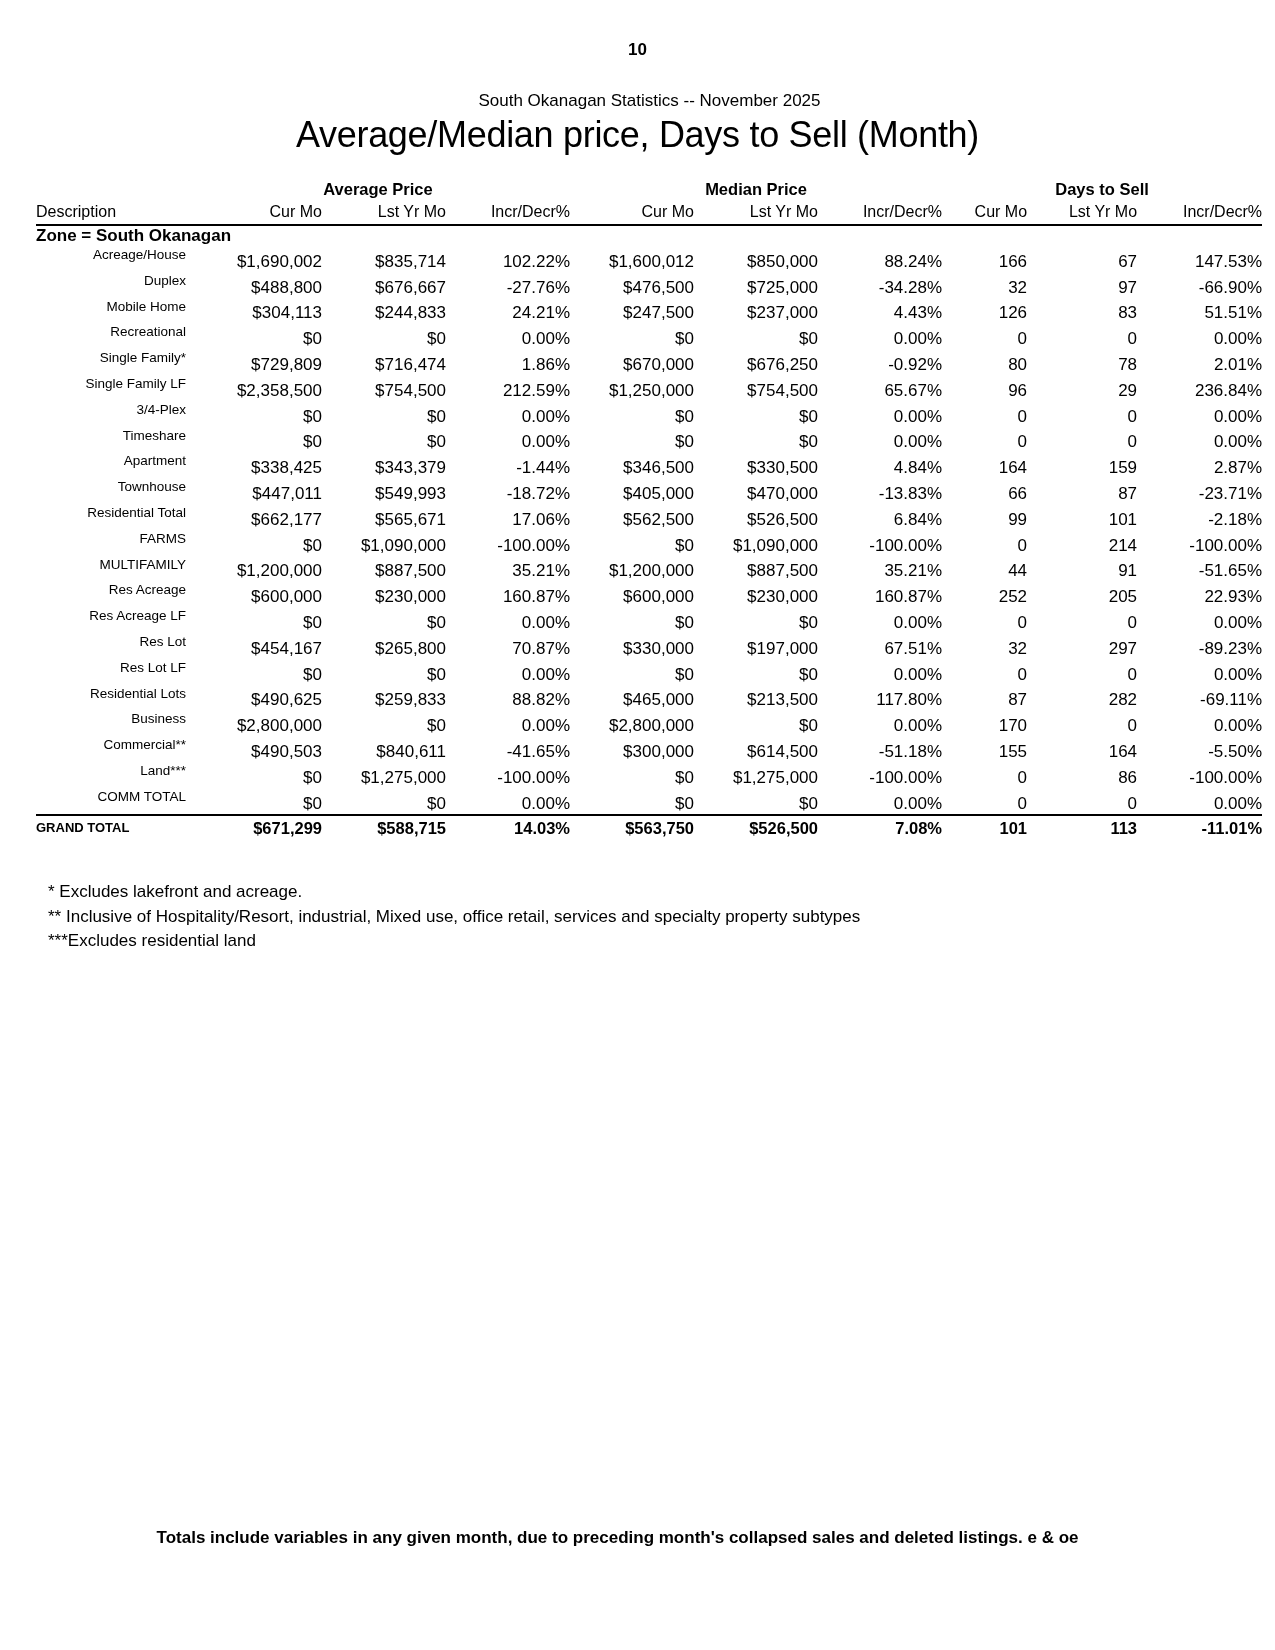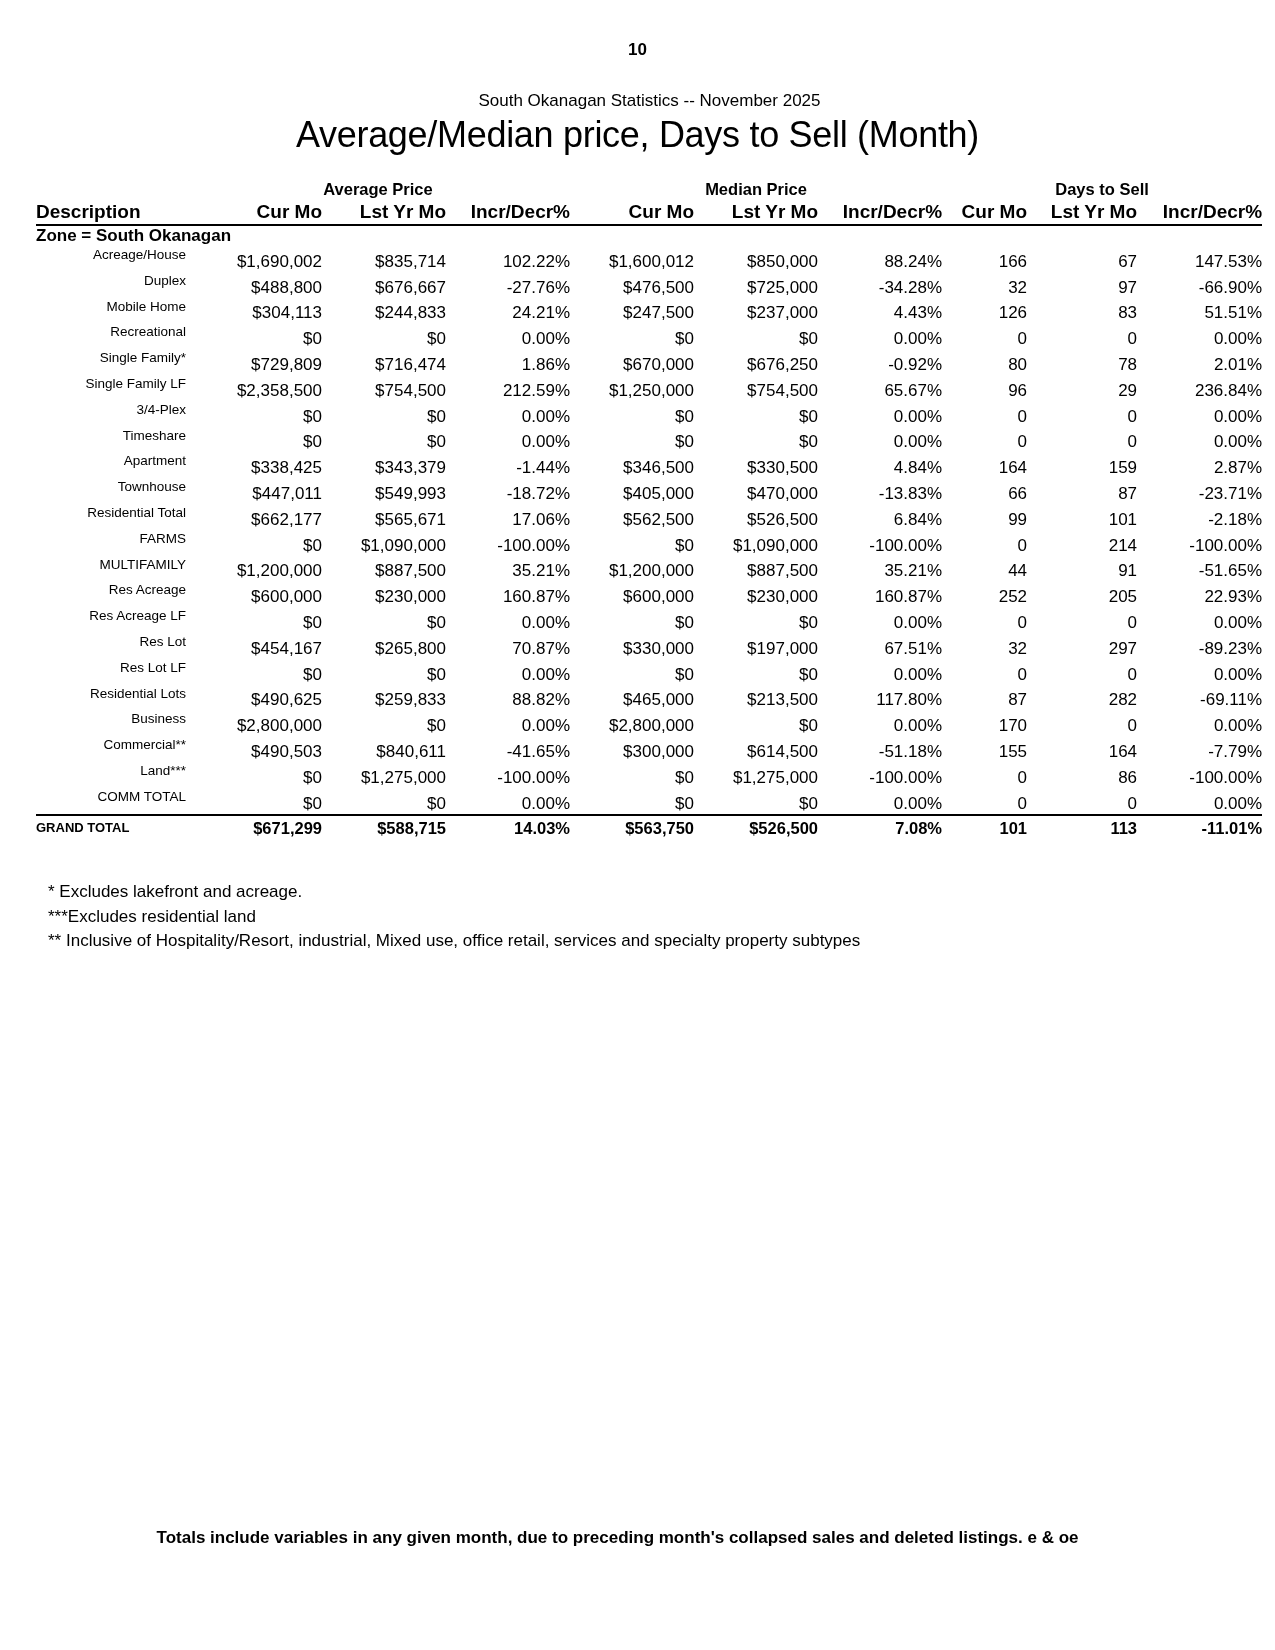--- a/index.html
+++ b/index.html
@@ -32,21 +32,21 @@
   col.c5 { width: 124px; }
   col.c6 { width: 124px; }
   col.c7 { width: 85px; }
   col.c8 { width: 110px; }
   col.c9 { width: 125px; }
   th, td { padding: 0; white-space: nowrap; }
   .group-row th {
     font-size: 16.5px; font-weight: bold; height: 22px; text-align: center;
   }
   .head-row th {
-    font-size: 19px; font-weight: bold; text-align: right; height: 22px;
+    font-size: 16px; font-weight: normal; text-align: right; height: 22px;
     border-bottom: 2px solid #000; line-height: 24px; vertical-align: bottom;
   }
   .head-row th.desc { text-align: left; }
   .zone-row td {
     font-size: 17px; font-weight: bold; height: 20px; line-height: 20px; text-align: left;
   }
   .data-row td {
     font-size: 17px; text-align: right; height: 24.8px; vertical-align: bottom; line-height: 20px;
   }
   .data-row td.desc {
@@ -344,21 +344,21 @@
         <tr class="data-row">
           <td class="desc">Commercial**</td>
           <td>$490,503</td>
           <td>$840,611</td>
           <td>-41.65%</td>
           <td>$300,000</td>
           <td>$614,500</td>
           <td>-51.18%</td>
           <td>155</td>
           <td>164</td>
-          <td>-7.79%</td>
+          <td>-5.50%</td>
         </tr>
         <tr class="data-row">
           <td class="desc">Land***</td>
           <td>$0</td>
           <td>$1,275,000</td>
           <td>-100.00%</td>
           <td>$0</td>
           <td>$1,275,000</td>
           <td>-100.00%</td>
           <td>0</td>
@@ -390,17 +390,17 @@
         <td>101</td>
         <td>113</td>
         <td>-11.01%</td>
       </tr>
     </tbody>
   </table>
 </div>
 
 <div class="footnotes">
   <div>*  Excludes lakefront and acreage.</div>
+  <div>** Inclusive of Hospitality/Resort, industrial, Mixed use, office retail, services and specialty property subtypes</div>
   <div>***Excludes residential land</div>
-  <div>** Inclusive of Hospitality/Resort, industrial, Mixed use, office retail, services and specialty property subtypes</div>
 </div>
 
 <div class="disclaimer">Totals include variables in any given month, due to preceding month's collapsed sales and deleted listings. e &amp; oe</div>
 
 </body></html>

